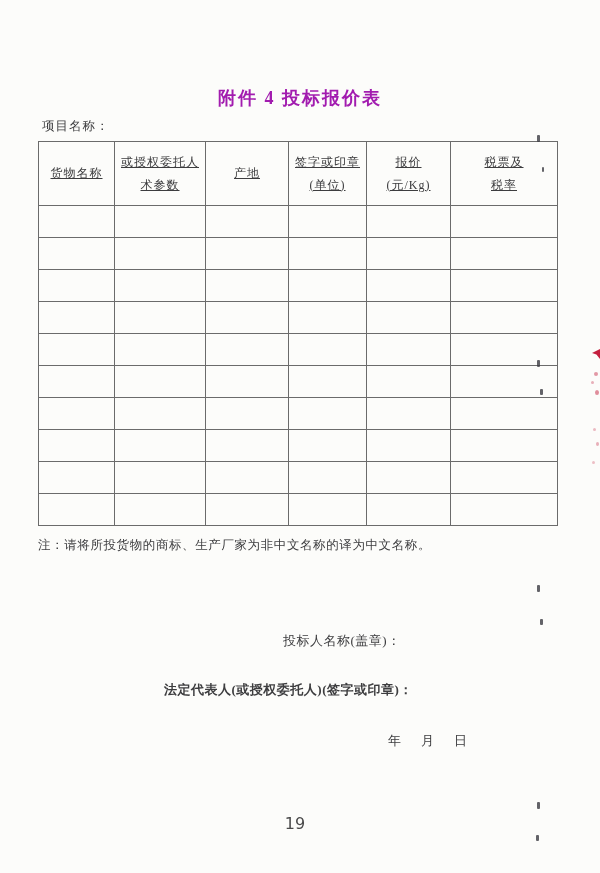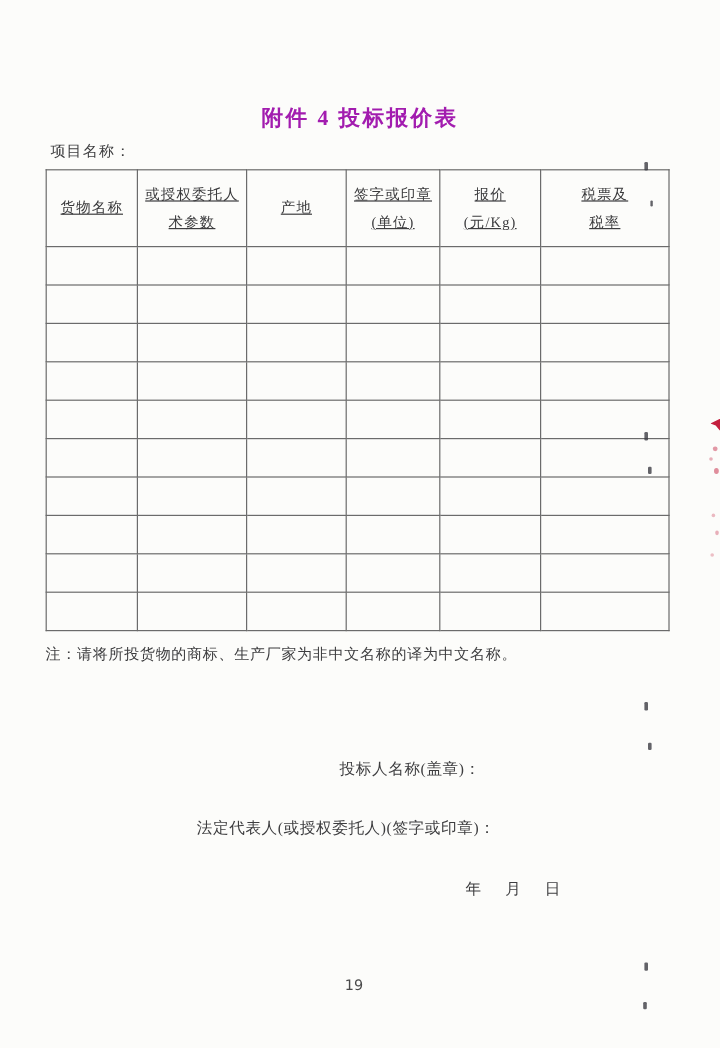--- a/index.html
+++ b/index.html
@@ -51,31 +51,31 @@
   .note-line{
     position:absolute;top:537px;left:38px;
     font-size:12.5px;letter-spacing:0.6px;
   }
   .bidder-line{
     position:absolute;top:608px;left:283px;
     font-size:13px;letter-spacing:0.5px;margin-top:24px;
   }
   .legal-line{
     position:absolute;top:681px;left:164px;
-    font-size:13px;letter-spacing:0.5px;
+    font-size:13px;letter-spacing:0.5px;font-weight:bold;
   }
   .date-line{
     position:absolute;top:732px;left:388px;
     font-size:13px;
     display:flex;gap:20px;
   }
   .page-number{
     position:absolute;top:814px;left:0;width:590px;
     text-align:center;
-    font-size:12px;
+    font-size:16px;
     font-family:"DejaVu Sans","Liberation Sans",sans-serif;
     color:var(--page-num);
   }
   .binding-mark{
     position:absolute;left:537px;
     width:3px;height:7px;
     background:#3c3c44;
     opacity:.8;
     border-radius:1px;
   }

